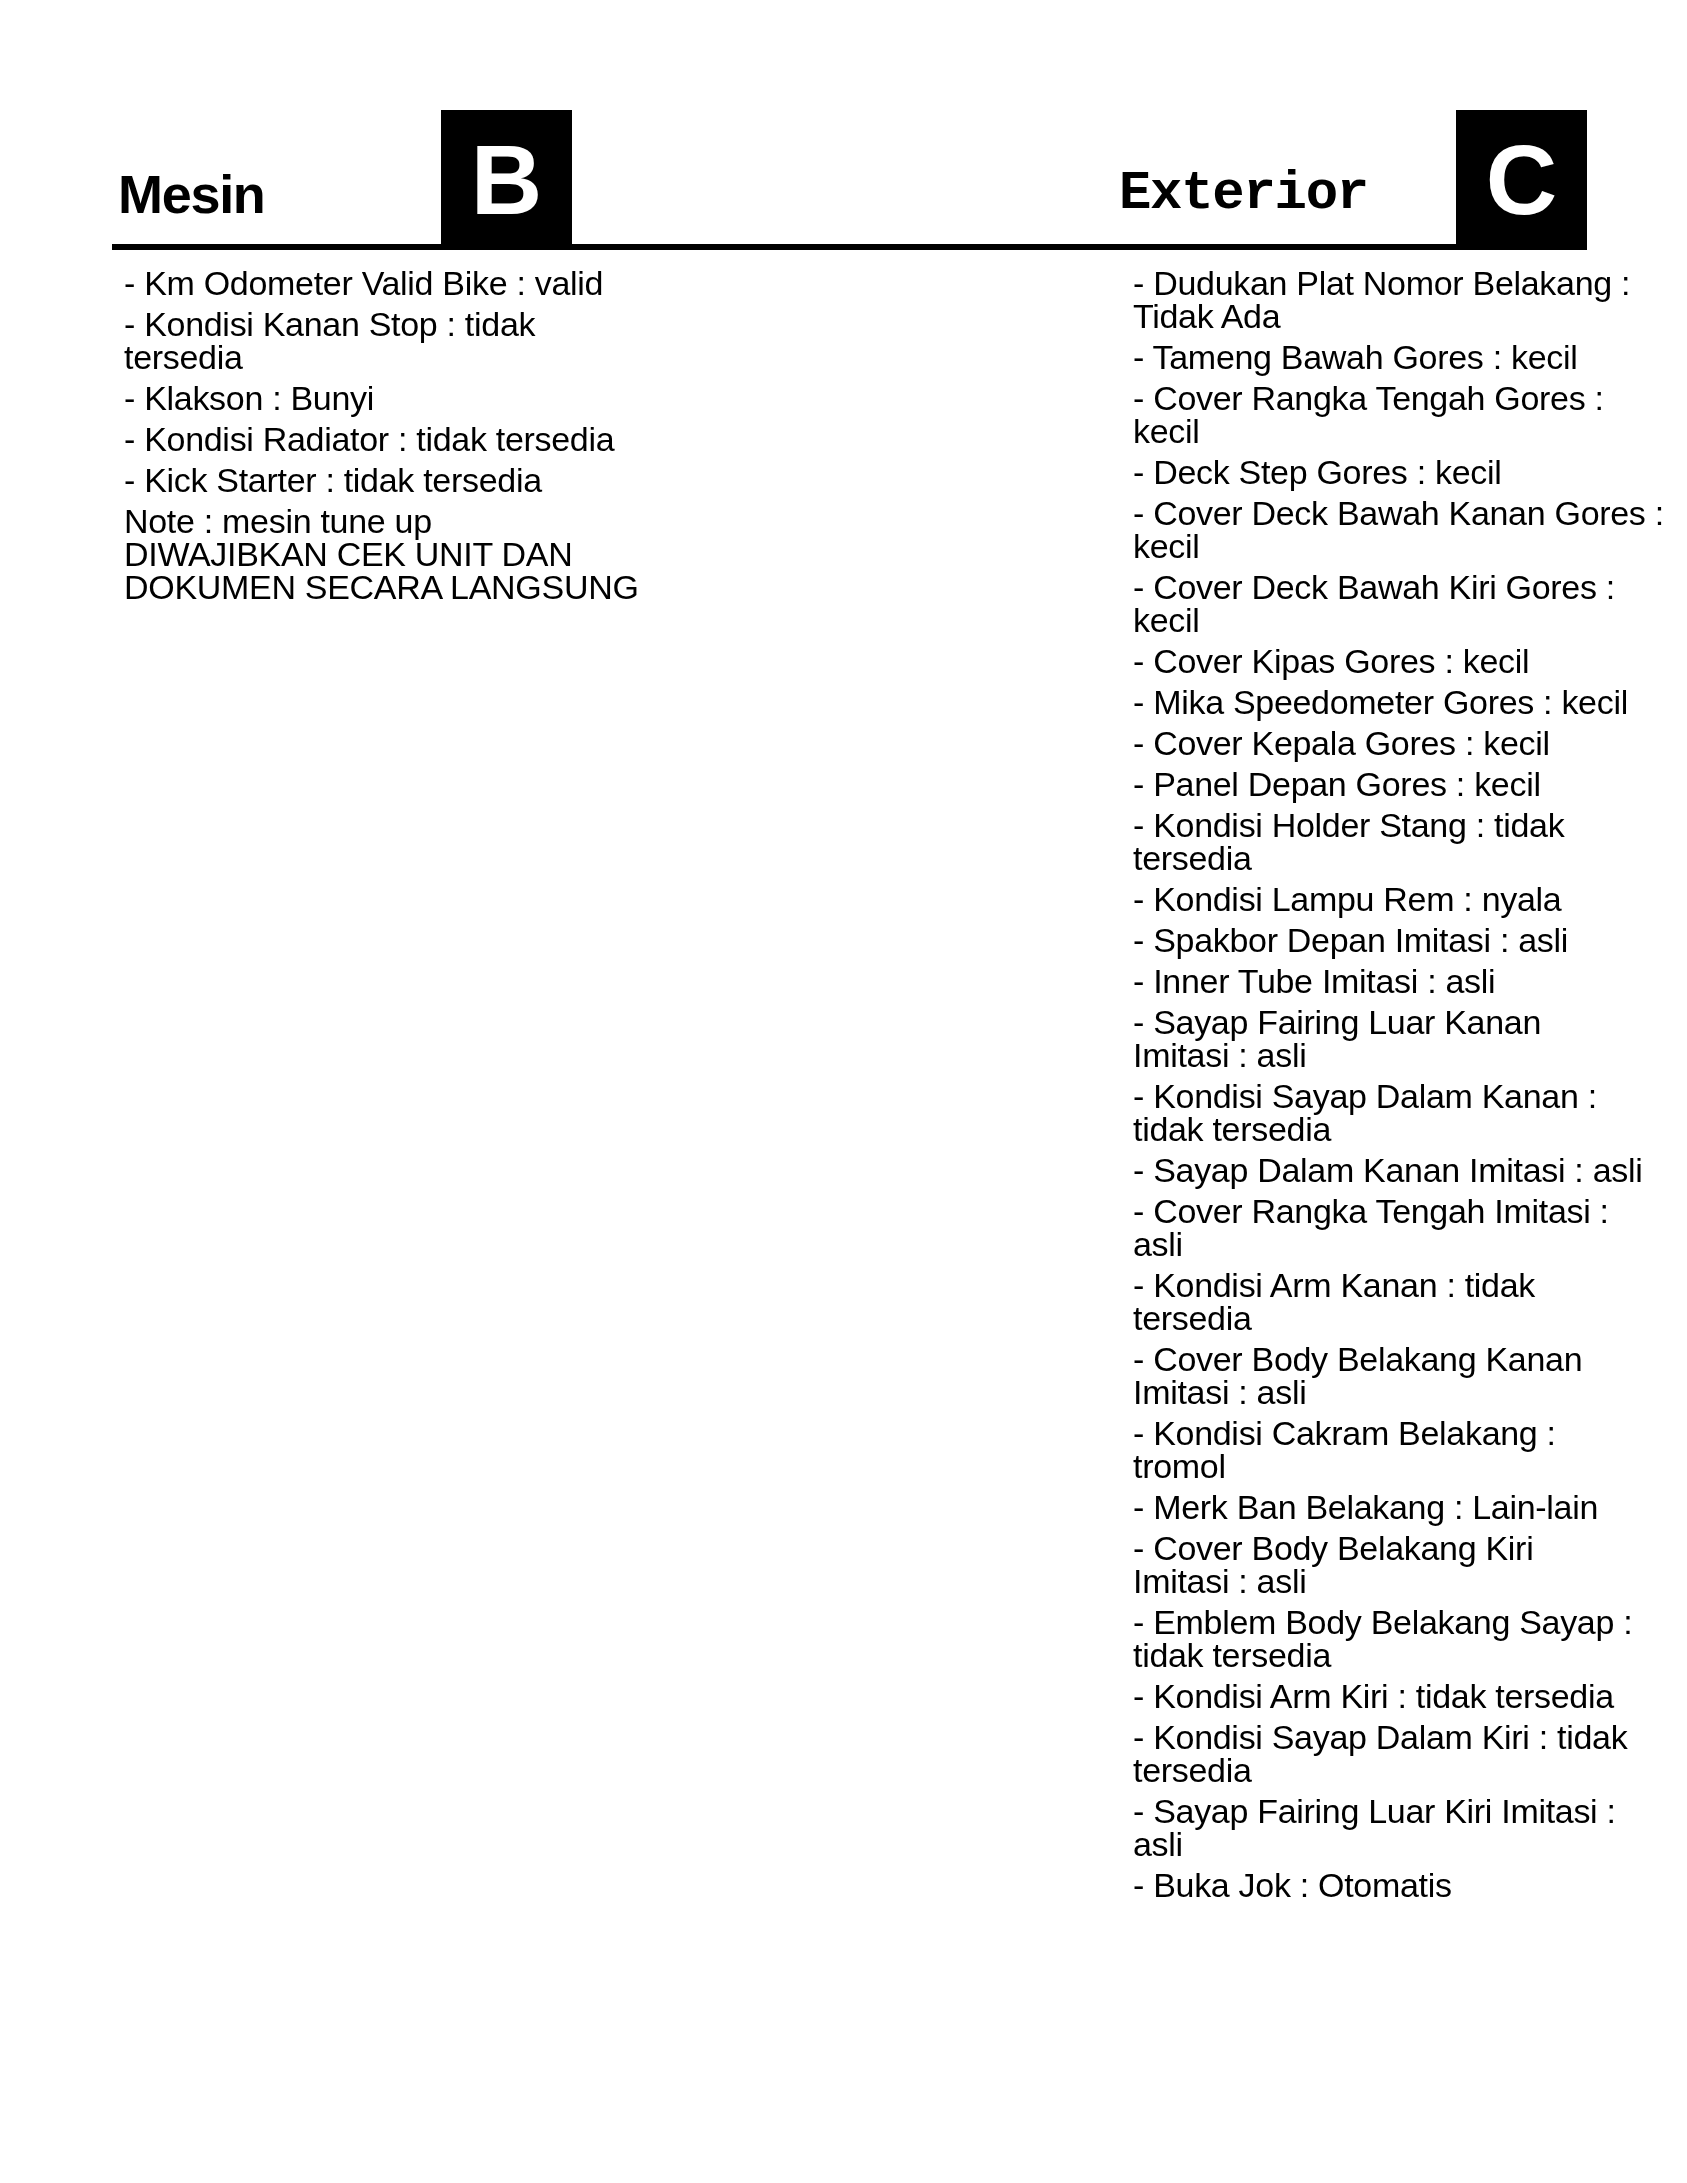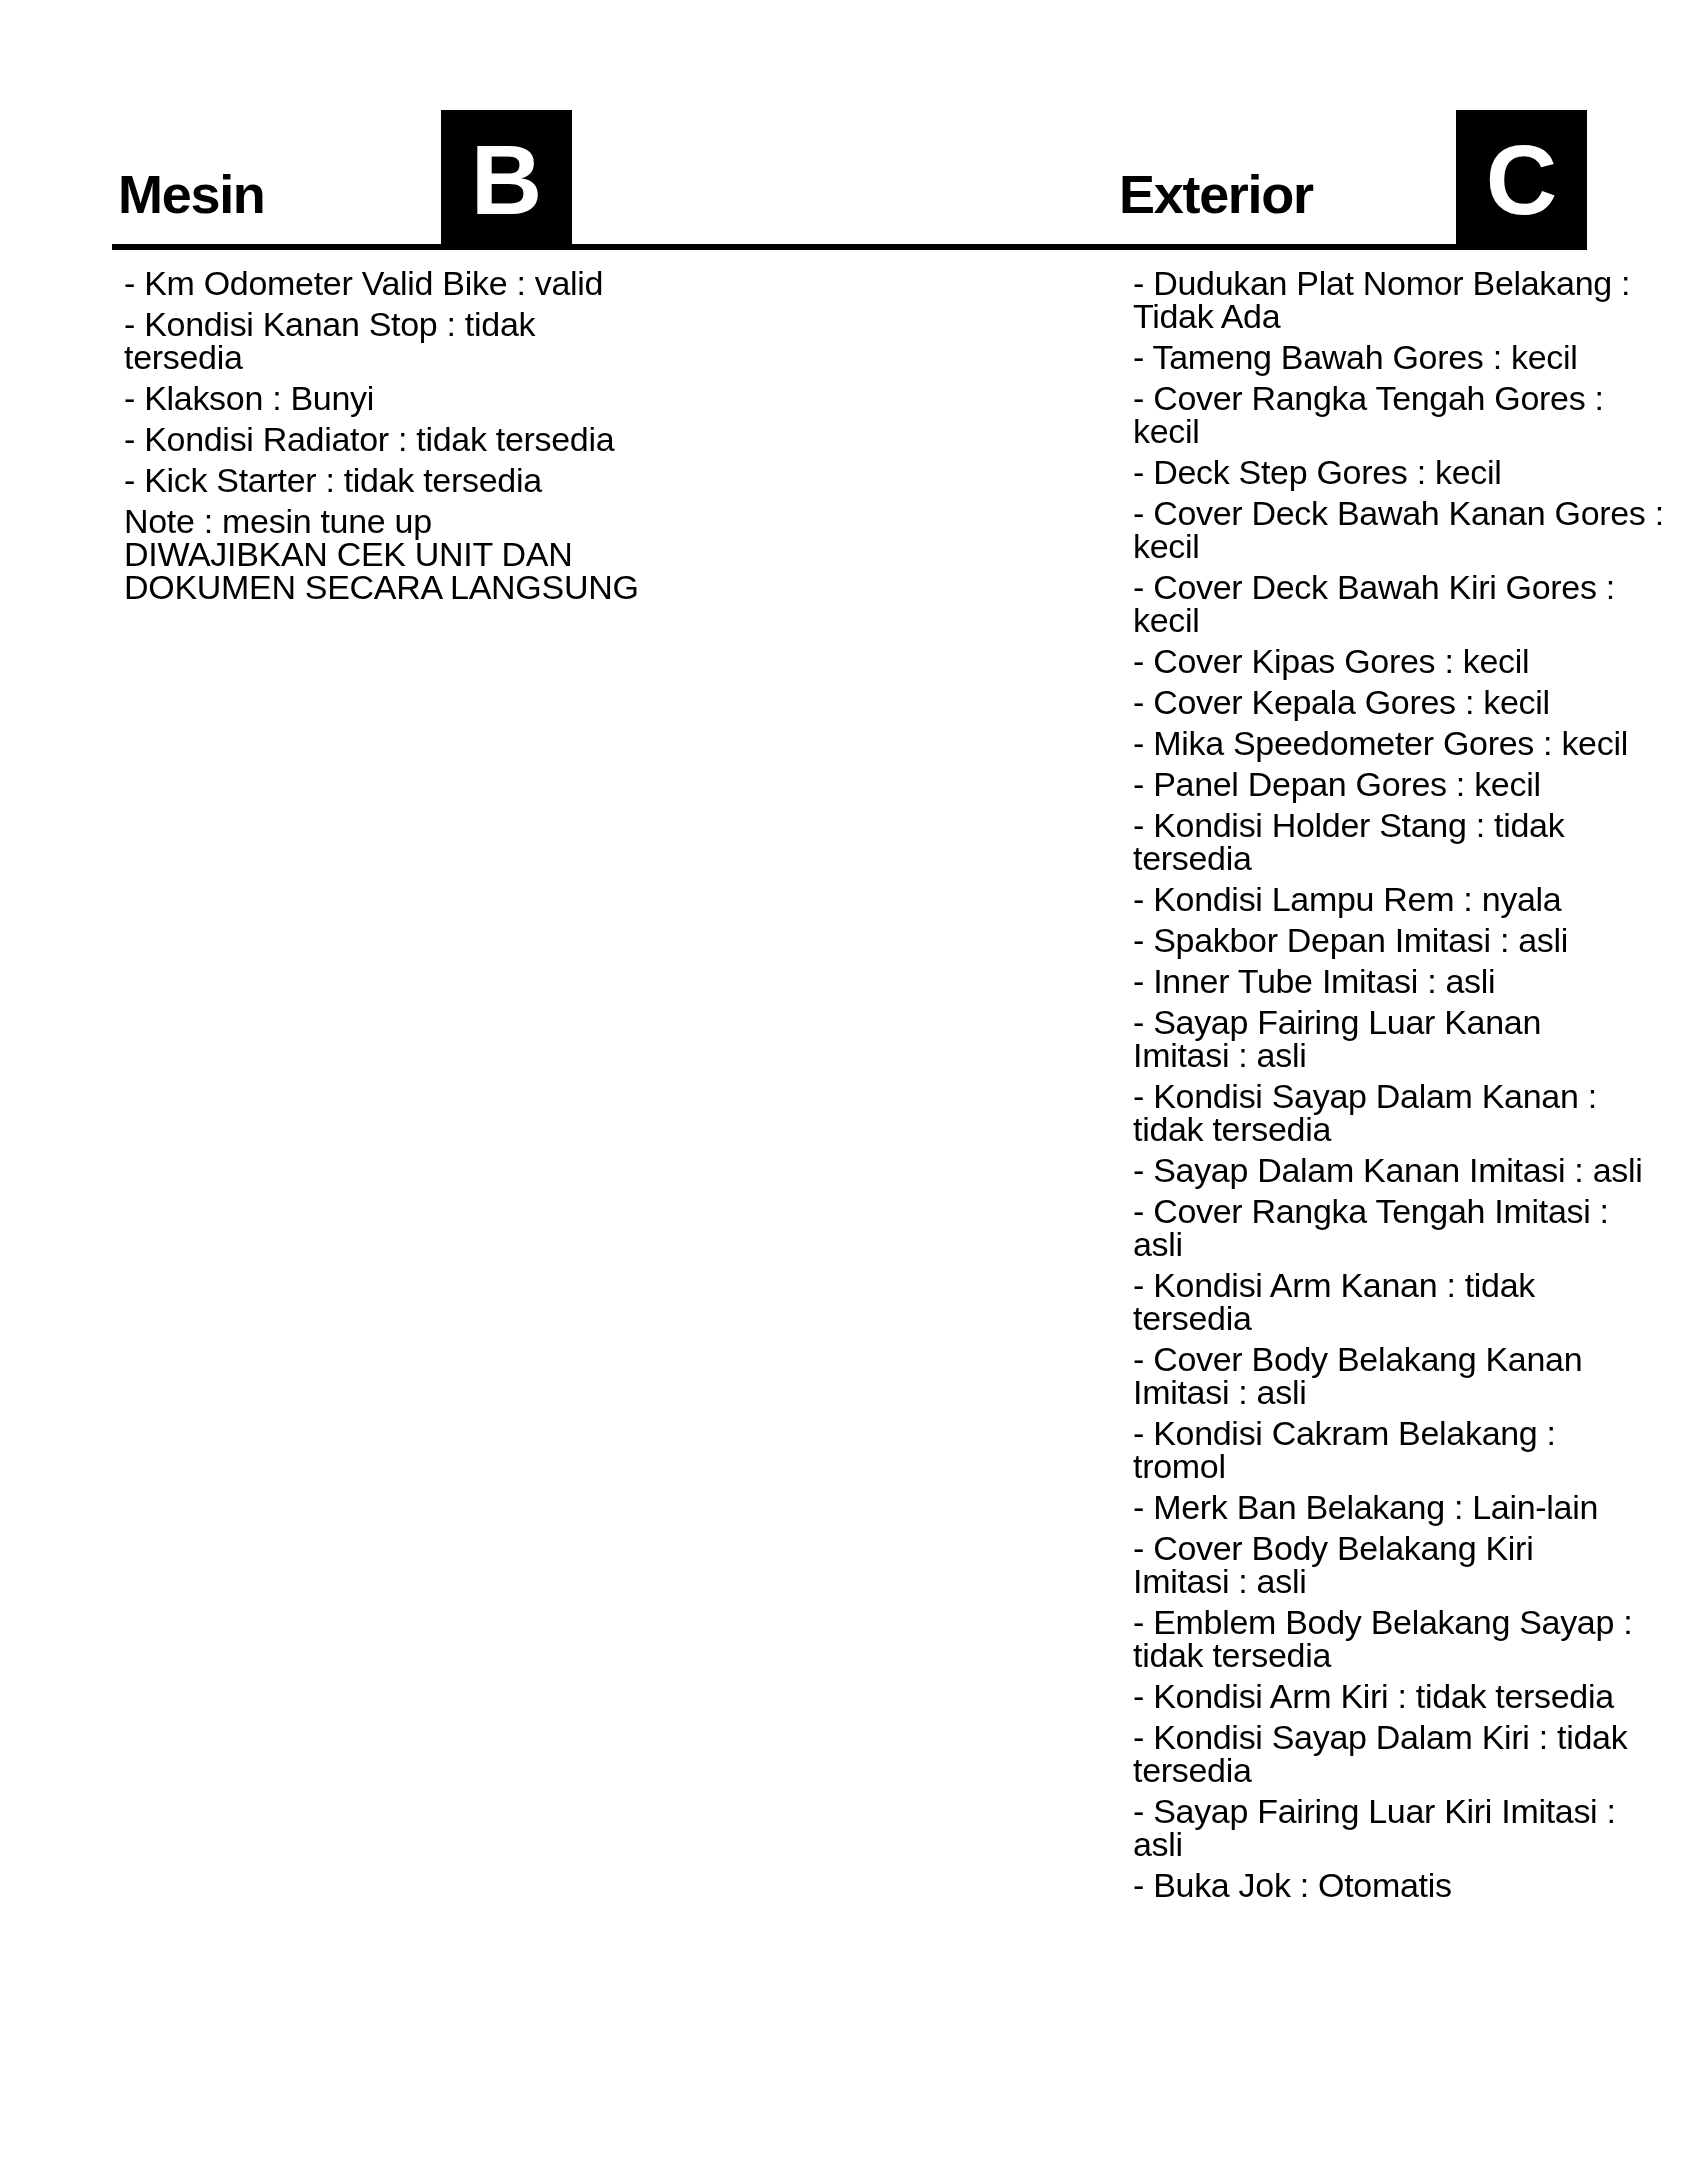--- a/index.html
+++ b/index.html
@@ -20,21 +20,21 @@
     position: absolute;
     top: 167px;
     font-size: 54px;
     font-weight: 700;
     line-height: 1;
     letter-spacing: -1.3px;
     color: #000000;
     white-space: nowrap;
   }
   .title-mesin { left: 118px; }
-  .title-exterior { left: 1119px; }
+  .title-exterior { left: 1119px; font-family: Liberation Mono, monospace; }
   .badge {
     position: absolute;
     top: 110px;
     width: 131px;
     height: 136px;
     background: #000000;
     display: flex;
     align-items: center;
     justify-content: center;
   }
@@ -106,22 +106,22 @@
 Tidak Ada</div>
       <div class="item">- Tameng Bawah Gores : kecil</div>
       <div class="item">- Cover Rangka Tengah Gores :
 kecil</div>
       <div class="item">- Deck Step Gores : kecil</div>
       <div class="item">- Cover Deck Bawah Kanan Gores :
 kecil</div>
       <div class="item">- Cover Deck Bawah Kiri Gores :
 kecil</div>
       <div class="item">- Cover Kipas Gores : kecil</div>
+      <div class="item">- Mika Speedometer Gores : kecil</div>
       <div class="item">- Cover Kepala Gores : kecil</div>
-      <div class="item">- Mika Speedometer Gores : kecil</div>
       <div class="item">- Panel Depan Gores : kecil</div>
       <div class="item">- Kondisi Holder Stang : tidak
 tersedia</div>
       <div class="item">- Kondisi Lampu Rem : nyala</div>
       <div class="item">- Spakbor Depan Imitasi : asli</div>
       <div class="item">- Inner Tube Imitasi : asli</div>
       <div class="item">- Sayap Fairing Luar Kanan
 Imitasi : asli</div>
       <div class="item">- Kondisi Sayap Dalam Kanan :
 tidak tersedia</div>

